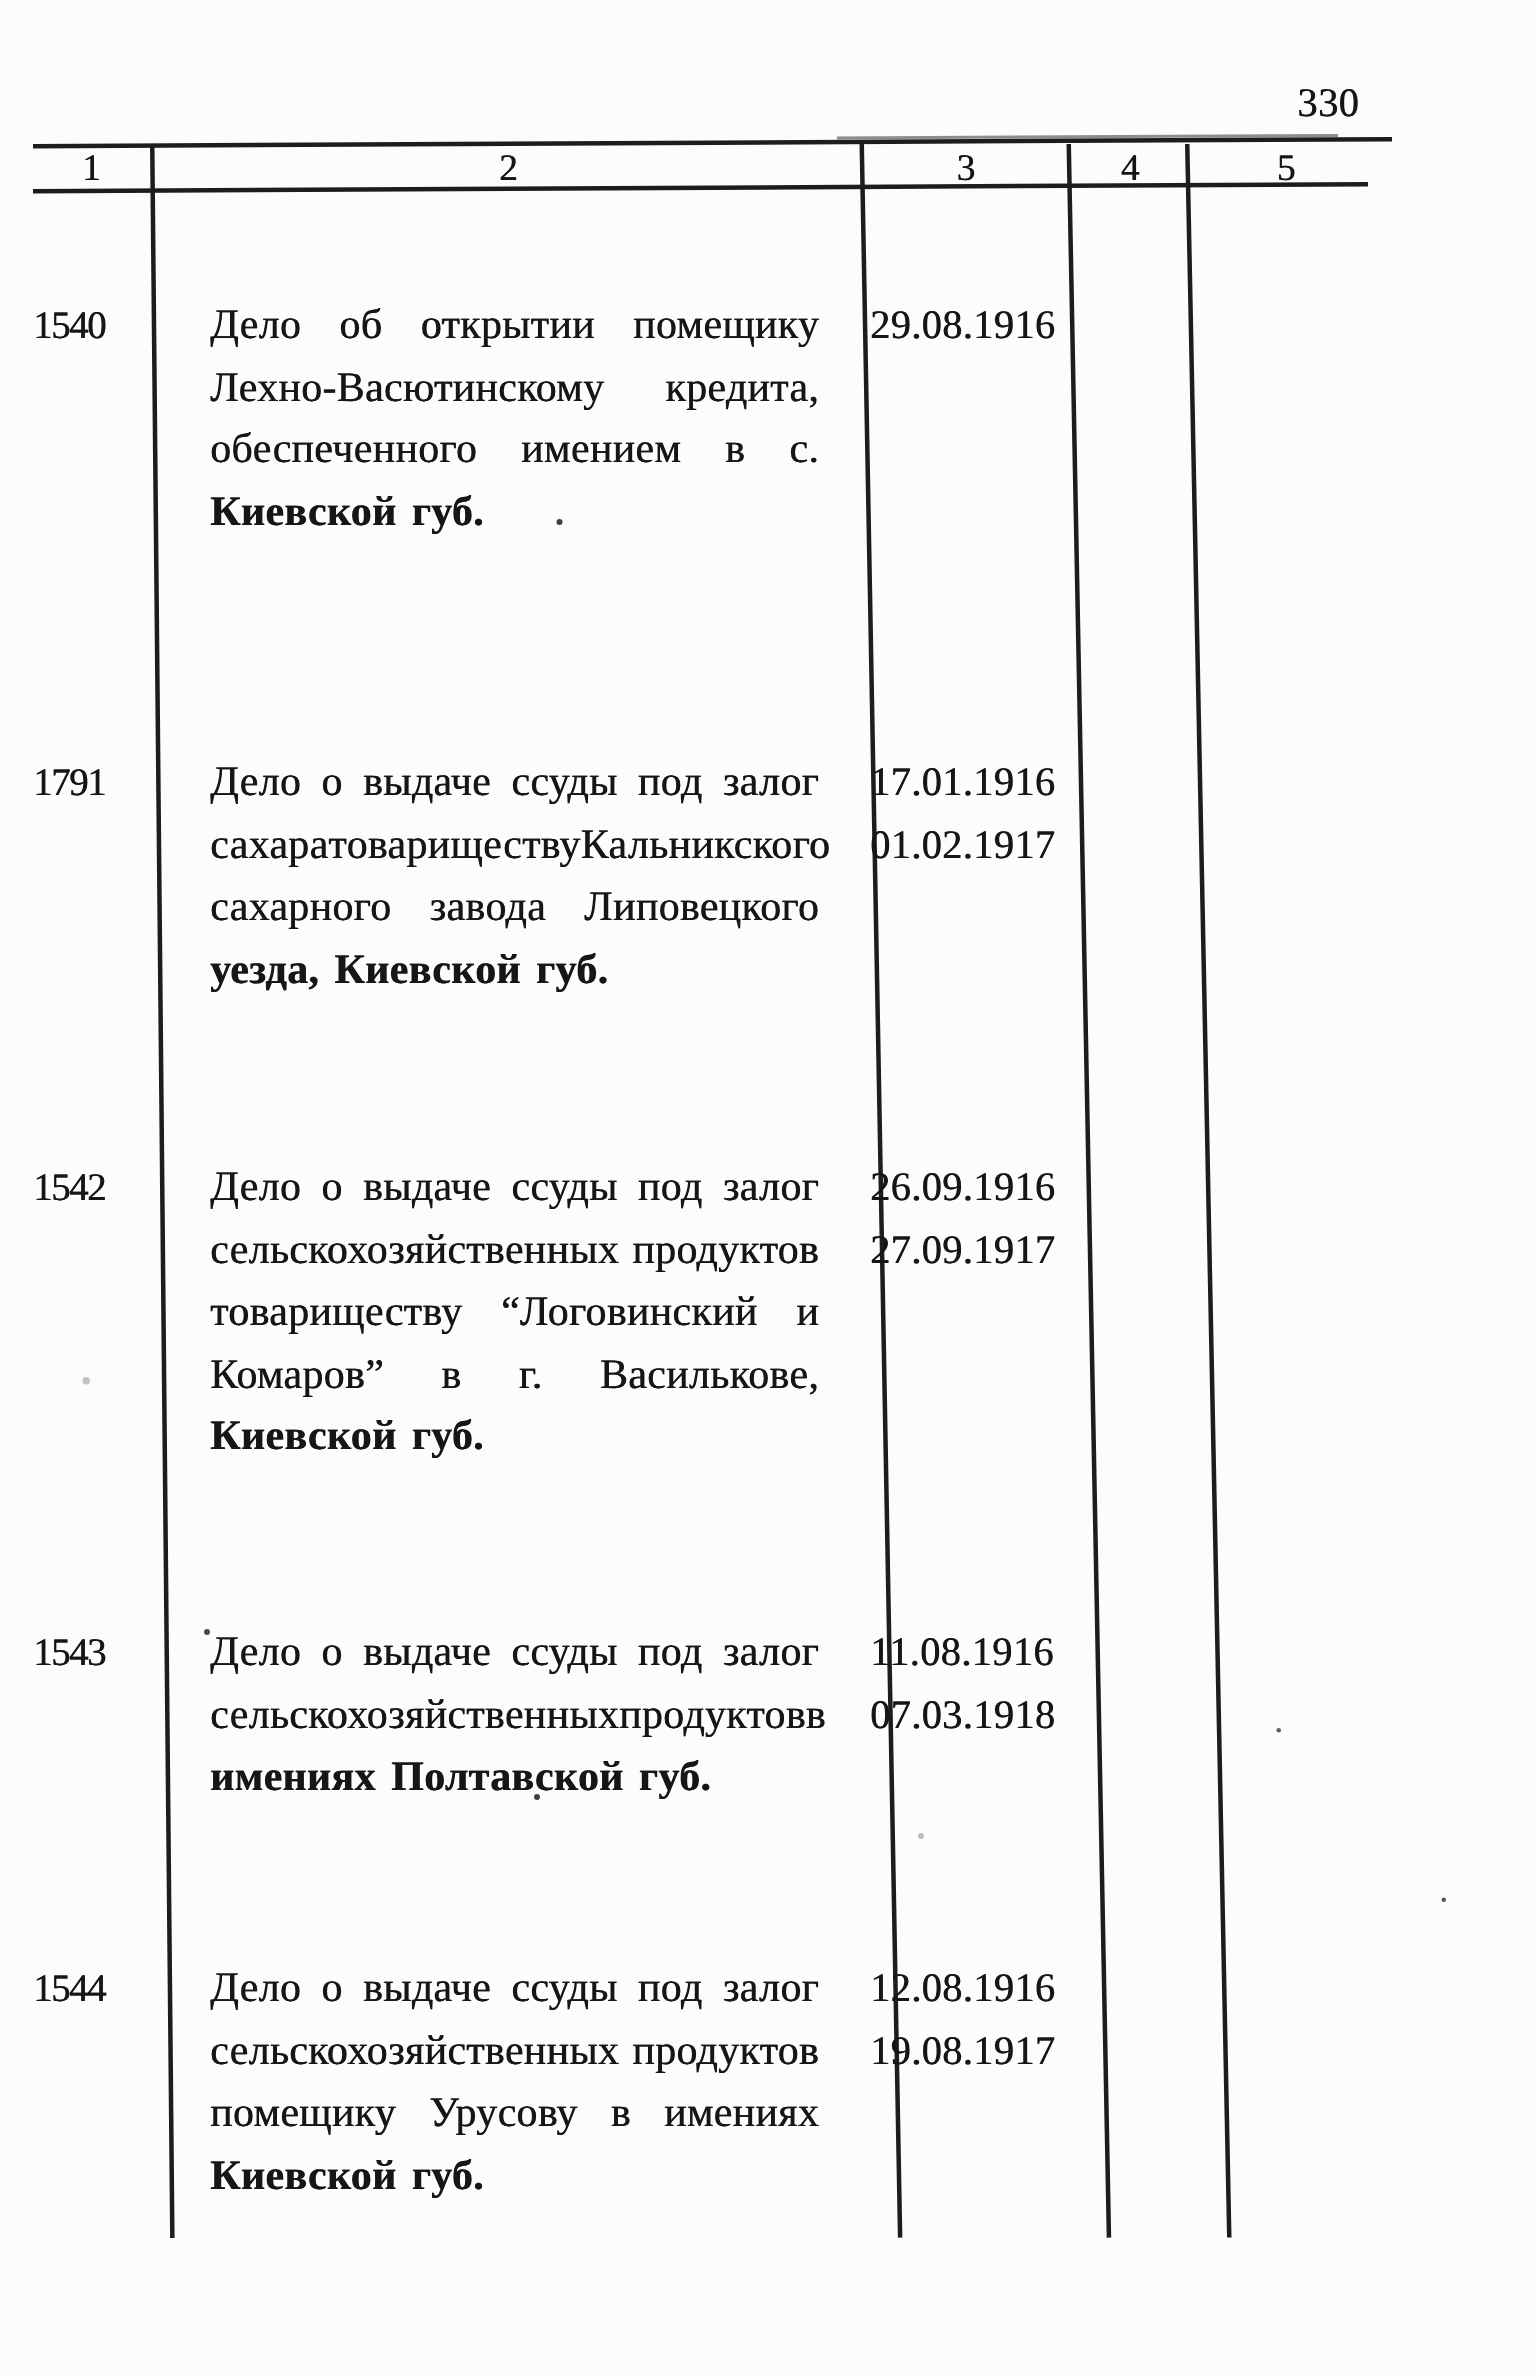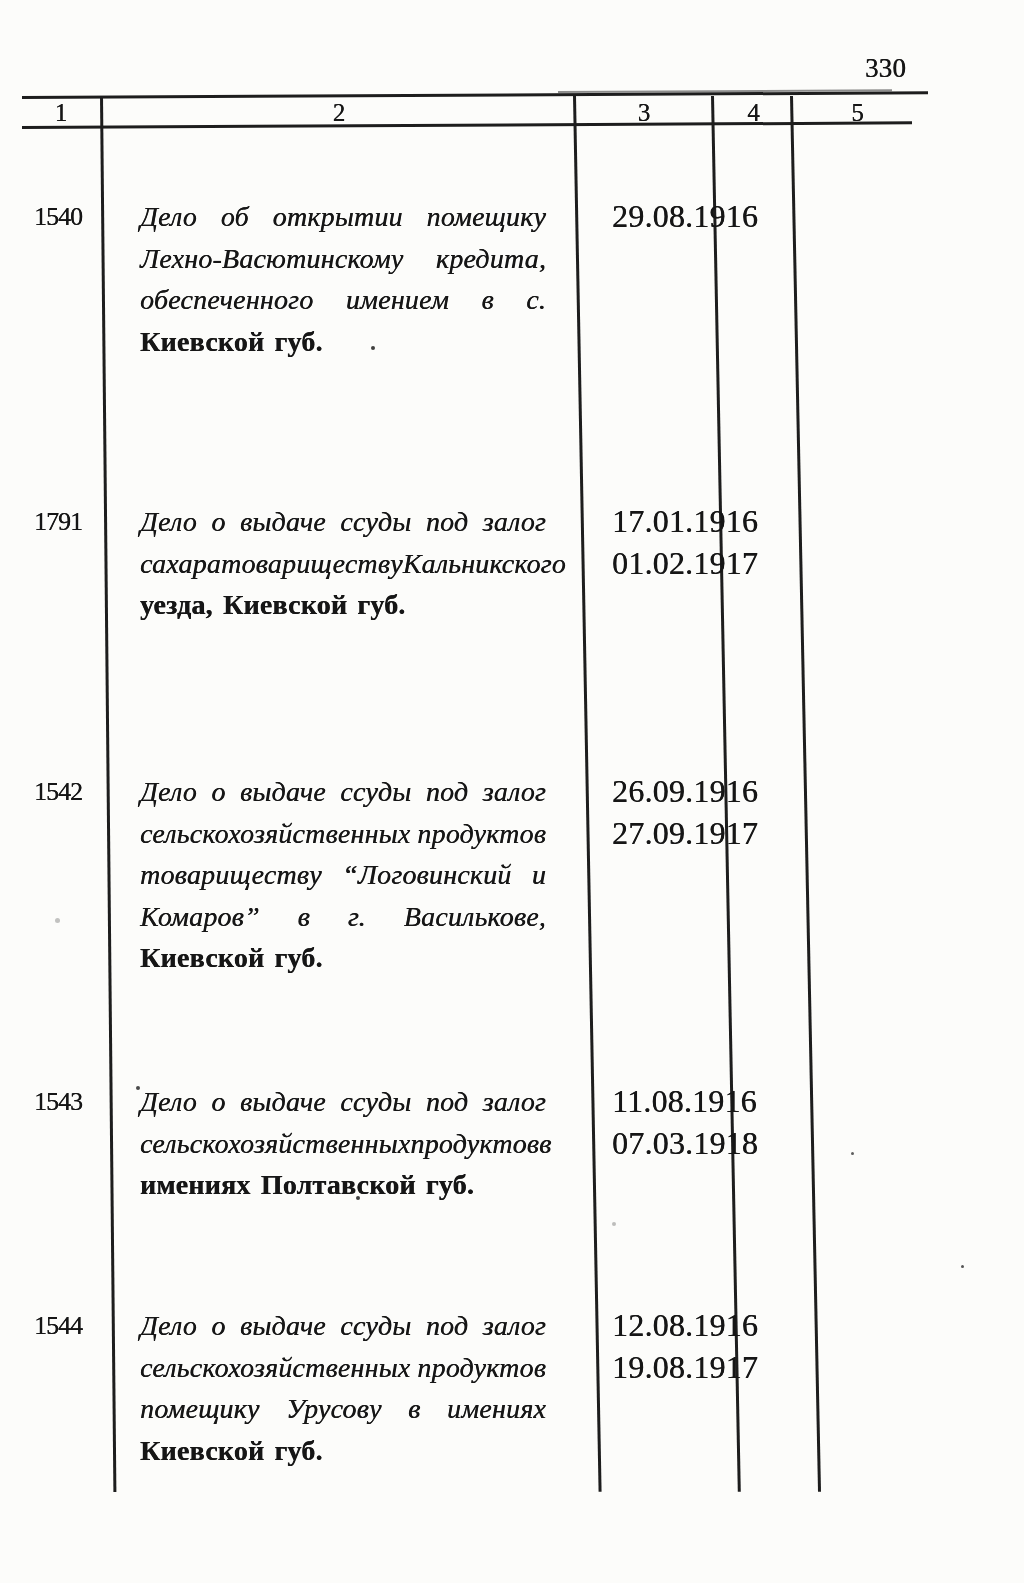--- a/index.html
+++ b/index.html
@@ -28,27 +28,27 @@
   .header-cell{position:absolute;top:99px;height:28px;line-height:28px;
     font-size:25px;text-align:center;}
   .header-cell.h1{left:22px;width:78px;}
   .header-cell.h2{left:102px;width:474px;}
   .header-cell.h3{left:576px;width:136px;}
   .header-cell.h4{left:714px;width:79px;}
   .header-cell.h5{left:793px;width:129px;}
 
   
   .row{position:absolute;left:0;width:1024px;}
-  .row .num{position:absolute;left:22px;width:72px;text-align:center;
+  .row .num{position:absolute;left:22px;width:72px;text-align:left;
     font-size:26px;line-height:41.5px;letter-spacing:-1px;}
   .row .desc{position:absolute;left:140px;width:406px;font-size:28px;}
   .row .desc .line{height:41.5px;line-height:41.5px;white-space:nowrap;}
-  .row .desc .line.just{display:flex;justify-content:space-between;font-style:italic;}
+  .row .desc .line.just{display:flex;justify-content:space-between;}
   .row .desc .line.last{word-spacing:3px;font-weight:bold;}
-  .row .dates{position:absolute;left:612px;width:132px;font-size:32px;}
+  .row .dates{position:absolute;left:580px;width:132px;font-size:27px;}
   .row .dates .date-line{height:41.5px;line-height:41.5px;}
 
   
   .speck{position:absolute;background:#2a2a2a;border-radius:50%;}
 </style>
 </head>
 <body>
 
 <div class="page">
 
@@ -103,20 +103,25 @@
             <span>о</span>
             <span>выдаче</span>
             <span>ссуды</span>
             <span>под</span>
             <span>залог</span>
           </div>
           <div class="line txt just">
             <span>сахара</span>
             <span>товариществу</span>
             <span>Кальникского</span>
+          </div>
+          <div class="line txt just">
+            <span>сахарного</span>
+            <span>завода</span>
+            <span>Липовецкого</span>
           </div>
           <div class="line txt last">уезда, Киевской губ.</div>
         </div>
         <div class="dates">
           <div class="date-line txt">17.01.1916</div>
           <div class="date-line txt">01.02.1917</div>
         </div>
       </div>
       <div class="row" style="top: 771px;">
         <div class="num txt">1542</div>

